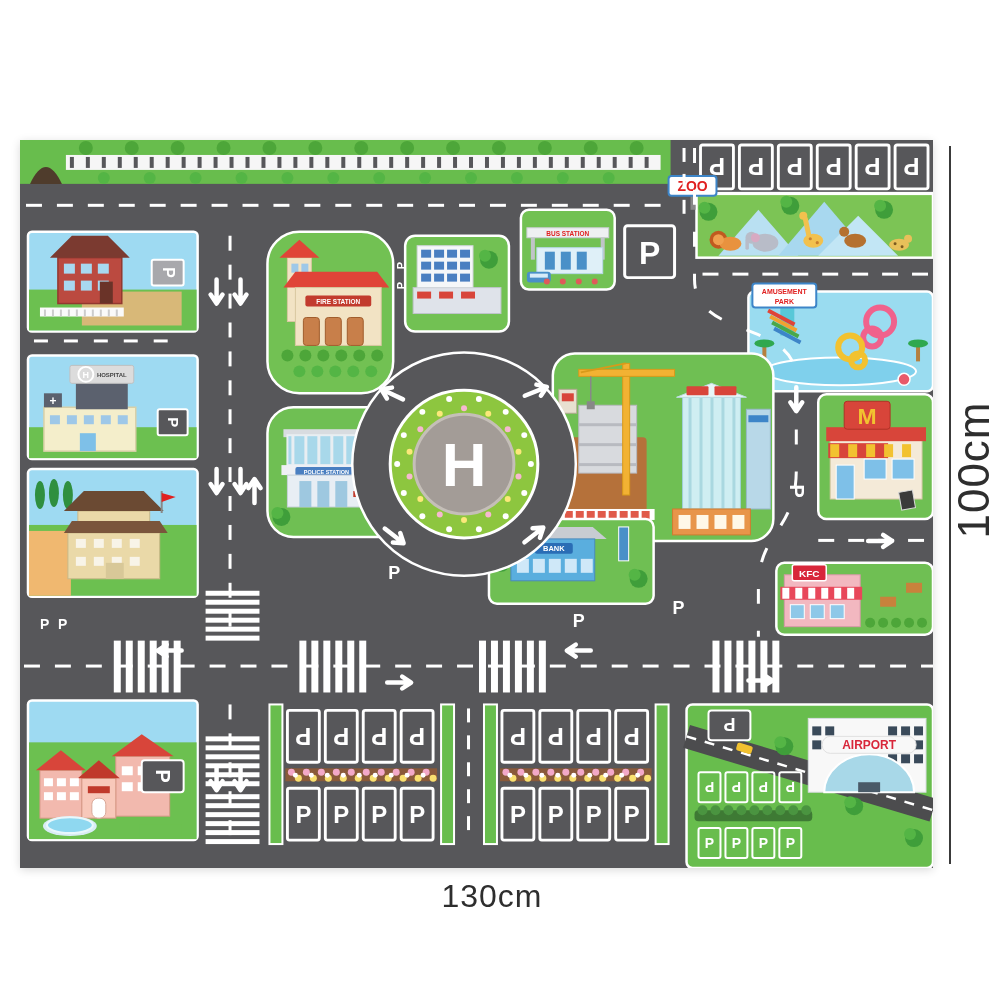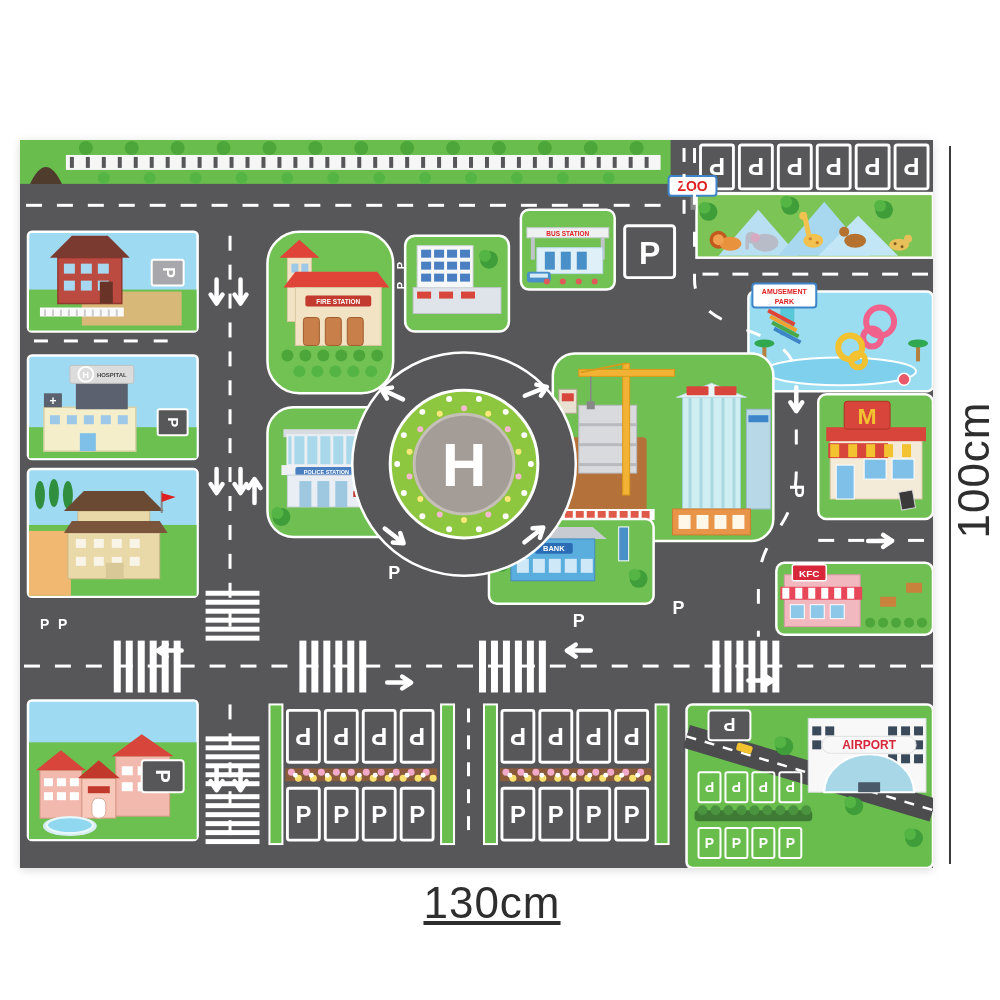--- a/index.html
+++ b/index.html
@@ -3,21 +3,21 @@
 <meta charset="utf-8">
 <style>
   html,body{margin:0;padding:0;background:#ffffff;}
   .stage{position:relative;width:1000px;height:1000px;background:#ffffff;overflow:hidden;
          font-family:"Liberation Sans",sans-serif;}
   .mat{position:absolute;left:20px;top:140px;width:913px;height:728px;
        box-shadow:0 2px 10px rgba(0,0,0,0.15);border-radius:2px;background:#57575a;}
   .mat svg{display:block;width:100%;height:100%;}
   svg text{font-family:"Liberation Sans","DejaVu Sans",sans-serif;}
   .dim-w{position:absolute;left:492px;top:878px;transform:translateX(-50%);
-         font-size:44px;color:#2e2e2e;letter-spacing:1px;text-decoration:underline;}
+         font-size:32px;color:#2e2e2e;letter-spacing:1px;}
   .dim-h{position:absolute;left:974px;top:470px;transform:translate(-50%,-50%) rotate(-90deg);
          font-size:44px;color:#2e2e2e;letter-spacing:1px;white-space:nowrap;}
   .dim-line{position:absolute;left:949px;top:146px;width:2px;height:718px;background:#3a3a3a;}
 </style>
 </head>
 <body>
 
 <div class="stage">
 
   <div class="mat">

